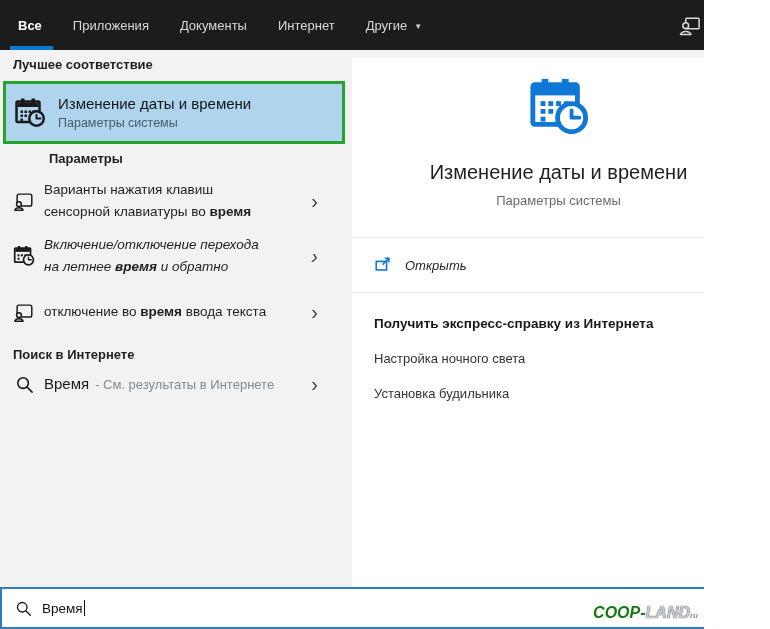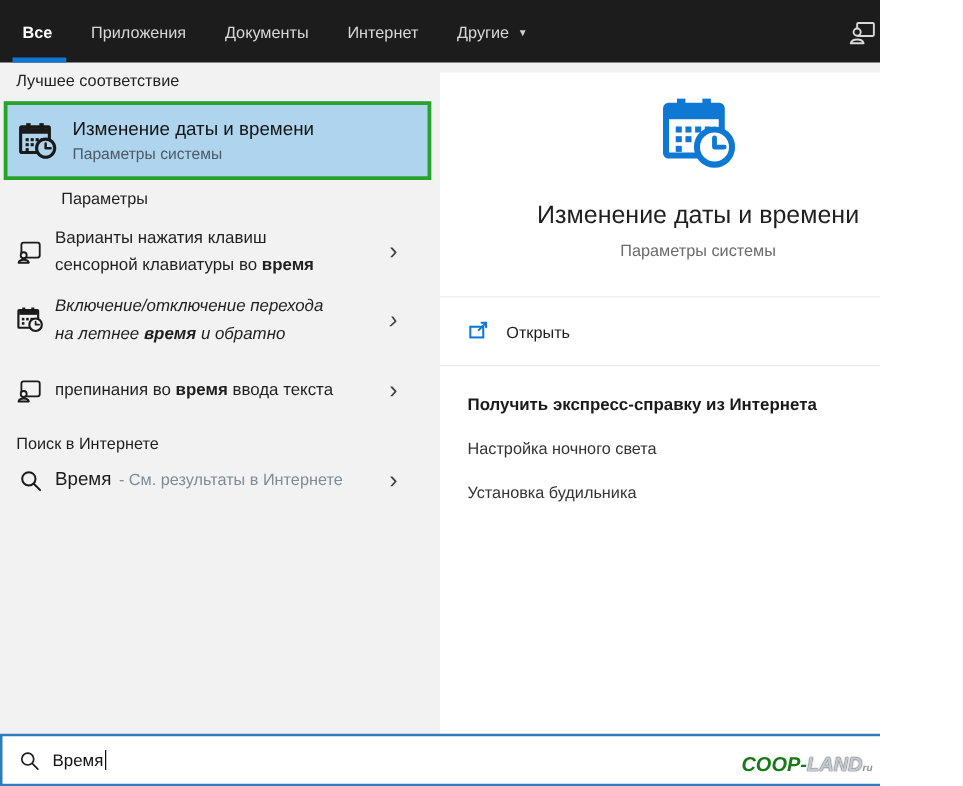--- a/index.html
+++ b/index.html
@@ -10,42 +10,42 @@
   .topbar{position:absolute;left:0;top:0;width:770px;height:50px;background:#1c1c1c;display:flex;align-items:center;}
   .tab{color:#d8d8d8;font-size:13px;margin-right:31px;cursor:default;white-space:nowrap;}
   .tab.first{margin-left:18px;}
   .tab.active{color:#ffffff;font-weight:bold;}
   .tab .dd{font-size:8px;color:#cfcfcf;margin-left:7px;vertical-align:1px;}
   .tab-underline{position:absolute;left:10px;bottom:0;width:43px;height:4px;background:#0f78d4;}
   .topbar-right{margin-left:auto;display:flex;align-items:center;gap:27px;padding-right:17px;}
   .ellipsis{color:#d9d9d9;font-size:15px;font-weight:bold;letter-spacing:3px;}
 
   
-  .section-h{position:absolute;left:13px;font-size:13px;font-weight:normal;color:#1f1f1f;}
+  .section-h{position:absolute;left:13px;font-size:13px;font-weight:bold;color:#1f1f1f;}
   .best-box{position:absolute;left:3px;top:81px;width:328px;height:57px;background:#aed4ee;border:3px solid #27a32c;display:flex;align-items:center;padding-left:8px;cursor:default;}
   .best-box .bm-text{margin-left:12px;}
   .bm-title{font-size:15px;color:#141414;}
   .bm-sub{font-size:12.5px;color:#4c5b66;margin-top:4px;}
 
   .row{position:absolute;left:12px;width:308px;display:flex;align-items:center;cursor:default;}
   .row .txt{margin-left:8px;font-size:13.5px;color:#1f1f1f;line-height:22px;}
   .row .txt b{font-weight:bold;}
   .row .chev{margin-left:auto;font-size:20px;color:#404040;line-height:1;padding-right:2px;}
   .row .icn{flex:0 0 24px;display:flex;align-items:center;justify-content:center;}
 
   .web-term{font-size:15px;color:#1a1a1a;}
   .web-rest{font-size:13px;color:#818b94;margin-left:6px;}
 
   
   .card{position:absolute;left:352px;top:58px;width:413px;height:529px;background:#ffffff;}
   .big-icon{position:absolute;left:calc(50% - 31px);top:18px;}
   .pv-title{position:absolute;top:103px;left:0;width:100%;text-align:center;font-size:20px;color:#1f1f1f;}
   .pv-sub{position:absolute;top:135px;left:0;width:100%;text-align:center;font-size:13px;color:#6b6b6b;}
   .divider{position:absolute;left:0;right:0;height:1px;background:#ececec;}
-  .open-row{position:absolute;left:22px;top:193px;height:28px;display:flex;align-items:center;gap:13px;cursor:default;}
+  .open-row{position:absolute;left:22px;top:193px;height:28px;display:flex;align-items:center;gap:13px;cursor:default;font-style:italic;}
   .open-label{font-size:13px;color:#1f1f1f;}
   .quick-h{position:absolute;left:22px;top:258px;font-size:13.5px;font-weight:bold;color:#1a1a1a;}
   .pv-link{position:absolute;left:22px;font-size:13px;color:#333333;cursor:default;}
 
   
   .searchbar{position:absolute;left:0;bottom:0;width:770px;height:42px;background:#ffffff;border:2px solid #2e7cbf;box-sizing:border-box;display:flex;align-items:center;padding-left:13px;}
   .sv{margin-left:10px;font-size:13.5px;color:#111111;}
   .caret{display:inline-block;width:1px;height:16px;background:#111;margin-left:1px;vertical-align:-3px;}
 
   
@@ -148,21 +148,21 @@
 
   <div class="row" style="top:288px;height:48px;">
     <span class="icn">
       <svg width="22" height="22" viewBox="0 0 24 24">
         <rect x="4.5" y="4.5" width="16" height="13" rx="2" fill="none" stroke="#1a1a1a" stroke-width="1.6"></rect>
         <circle cx="6.5" cy="15.5" r="2.6" fill="#f2f2f2" stroke="#1a1a1a" stroke-width="1.6"></circle>
         <path d="M2 22 c0.8-3.4 8.2-3.4 9 0 z" fill="#f2f2f2" stroke="#1a1a1a" stroke-width="1.6" stroke-linejoin="round"></path>
       </svg>
     </span>
     <div class="txt">
-      <div><span>препинания во </span><b>время</b><span> ввода текста</span></div>
+      <div><span>отключение во </span><b>время</b><span> ввода текста</span></div>
     </div>
     <span class="chev">›</span>
   </div>
 
   <div class="section-h" style="top:347px;">Поиск в Интернете</div>
 
   <div class="row" style="top:369px;height:30px;">
     <span class="icn">
       <svg width="19" height="19" viewBox="0 0 20 20">
         <circle cx="8.5" cy="8.5" r="5.6" fill="none" stroke="#1a1a1a" stroke-width="1.7"></circle>

